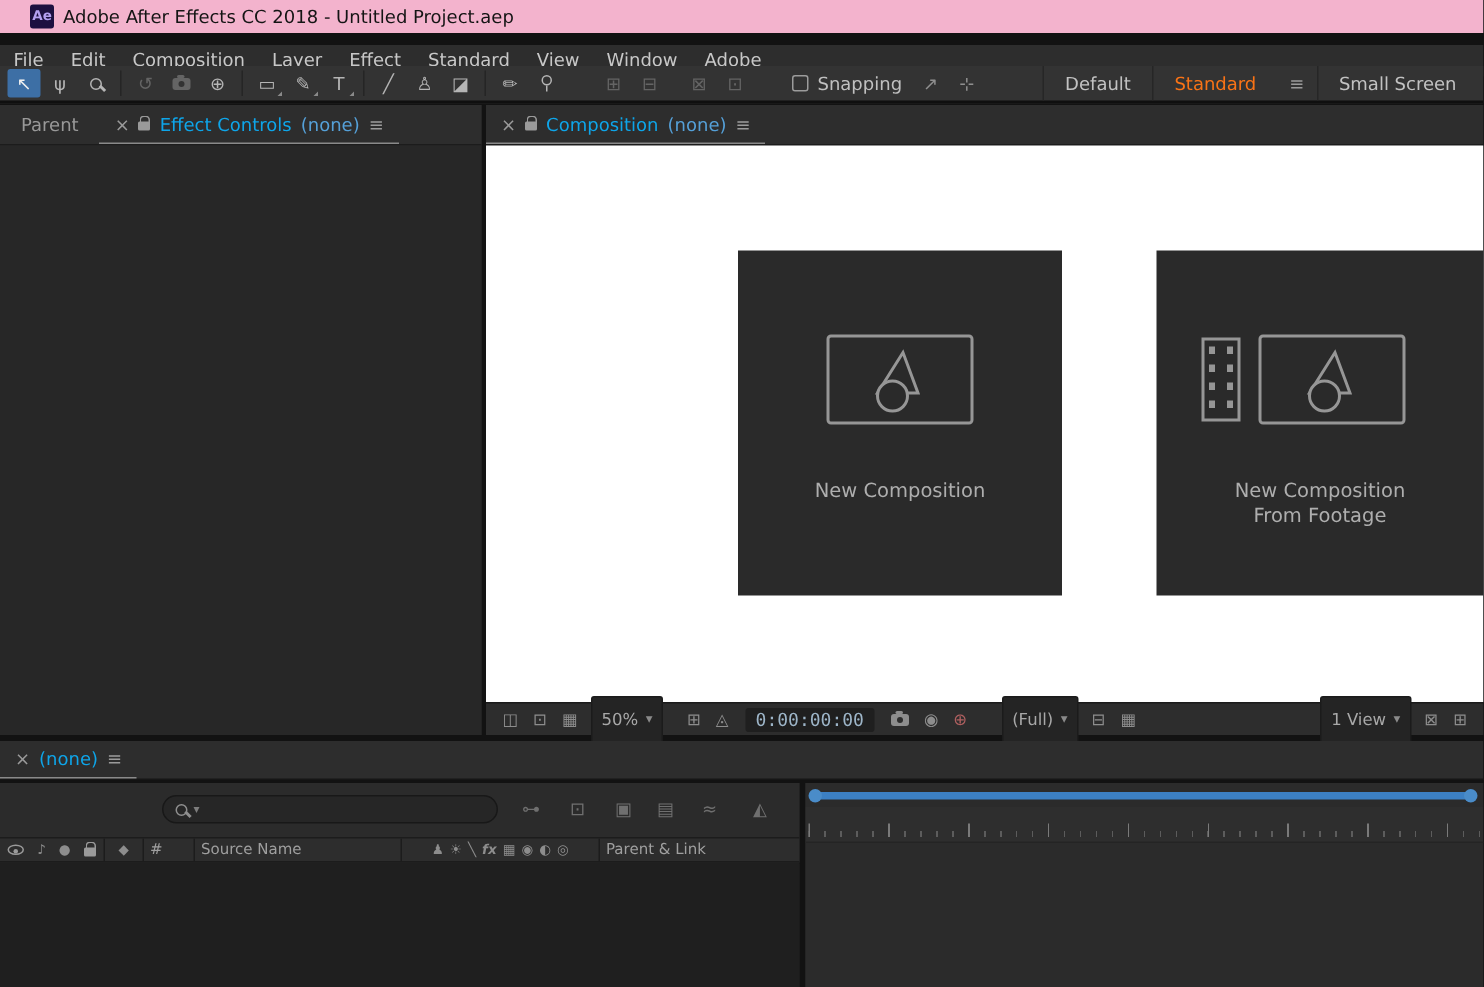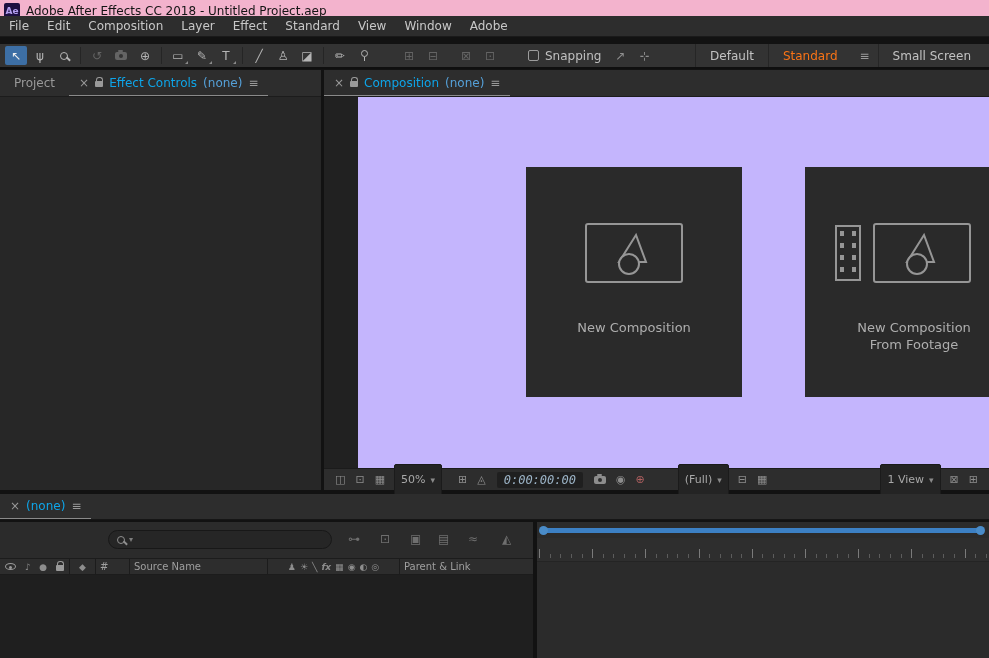--- a/index.html
+++ b/index.html
@@ -1,26 +1,26 @@
 <!DOCTYPE html>
 <html><head>
 <meta charset="utf-8">
 <style>
   * { margin:0; padding:0; box-sizing:border-box; }
   html,body { width:989px; height:658px; overflow:hidden; }
   body { font-family:"DejaVu Sans","Liberation Sans",sans-serif; font-size:12px; color:#bfbfbf; background:#121212; }
   .app { position:relative; width:989px; height:658px; background:#121212; }
 
   
-  .titlebar { position:absolute; left:0; top:0; width:100%; height:22px; background:#f3b3cd; display:flex; align-items:center; padding:0 4px; }
+  .titlebar { position:absolute; left:0; top:0; width:100%; height:22px; background:#f3b3cd; display:flex; align-items:center; padding:0 20px; }
   .ae-badge { width:16px; height:16px; background:#1d1040; color:#b39ff0; font-size:9px; font-weight:bold; display:flex; align-items:center; justify-content:center; border-radius:2px; margin-right:6px; }
   .title-text { color:#141414; font-size:12px; }
 
   
-  .menubar { position:absolute; left:0; top:16px; width:100%; height:21px; background:#2d2d2d; display:flex; align-items:center; border-bottom:1px solid #1a1a1a; }
+  .menubar { position:absolute; left:0; top:30px; width:100%; height:21px; background:#2d2d2d; display:flex; align-items:center; border-bottom:1px solid #1a1a1a; }
   .menu-item { padding:0 9px; color:#c8c8c8; font-size:12px; cursor:default; }
 
   
   .toolbar { position:absolute; left:0; top:44px; width:100%; height:25px; background:#333333; display:flex; align-items:center; border-bottom:2px solid #0f0f0f; padding:0 4px; }
   .tool { width:22px; height:19px; display:flex; align-items:center; justify-content:center; color:#b5b5b5; font-size:12px; margin:0 1px; border-radius:2px; position:relative; }
   .tool.selected { background:#3d6fa5; color:#f0f0f0; }
   .tool.disabled { color:#646464; }
   .tool.sub::after { content:''; position:absolute; right:1px; bottom:1px; border-left:3px solid transparent; border-bottom:3px solid #8a8a8a; }
   .tb-div { width:1px; height:17px; background:#252525; margin:0 4px; }
   .snap-group { display:flex; align-items:center; margin-left:26px; color:#c0c0c0; }
@@ -51,34 +51,34 @@
   .right-panel { position:absolute; left:324px; top:70px; width:665px; height:420px; background:#212121; }
   .tabbar { position:absolute; left:0; top:0; right:0; height:27px; background:#2d2d2d; display:flex; align-items:stretch; border-bottom:1px solid #1c1c1c; }
   .tab-plain { display:flex; align-items:center; padding:0 14px; color:#999; font-size:12px; }
   .tabgroup { display:flex; align-items:center; gap:6px; padding:0 10px; }
   .tabgroup.active { border-bottom:1px solid #8a8a8a; }
   .tclose { color:#9a9a9a; font-size:12px; }
   .tlabel { color:#0ea5e9; font-size:12px; }
   .tnone { color:#55a0d8; font-size:12px; }
   .tmenu { color:#9a9a9a; font-size:12px; }
   .panel-body { position:absolute; left:0; top:27px; right:0; bottom:0; background:#272727; }
-  .comp-body { position:absolute; left:0; top:27px; right:0; bottom:22px; background:#c4b5fd;margin-left:34px; }
+  .comp-body { position:absolute; left:0; top:27px; right:0; bottom:22px; background:#ffffff; }
 
   .comp-btn { position:absolute; top:70px; height:230px; background:#2a2a2a; cursor:pointer; }
   .comp-btn-1 { left:168px; width:216px; }
   .comp-btn-2 { left:447px; width:218px; }
   .comp-btn svg { position:absolute; top:55px; left:50%; transform:translateX(-50%); }
   .comp-btn-label { position:absolute; top:152px; width:100%; text-align:center; color:#aeaeae; font-size:13px; line-height:17px; }
 
   .comp-strip { position:absolute; left:0; bottom:0; right:0; height:22px; background:#2d2d2d; border-top:1px solid #1b1b1b; display:flex; align-items:center; padding:0 6px; color:#8d8d8d; }
   .sicon { margin:0 5px; font-size:11px; color:#8d8d8d; }
   .sicon.red { color:#b06060; }
   .pill { background:#242424; border:1px solid #1b1b1b; border-radius:2px; height:32px; display:flex; align-items:center; gap:5px; padding:0 6px; color:#a8a8a8; font-size:11px; margin:0 4px; }
   .pill .carat { font-size:9px; color:#8a8a8a; }
-  .timecode { font-family:"DejaVu Sans Mono","Liberation Mono",monospace; color:#9db5c8; background:#1f1f1f; border-radius:2px; padding:1px 7px; font-size:12px; margin:0 6px;font-style:italic; }
+  .timecode { font-family:"DejaVu Sans Mono","Liberation Mono",monospace; color:#9db5c8; background:#1f1f1f; border-radius:2px; padding:1px 7px; font-size:12px; margin:0 6px; }
 
   
   .rq-bar { position:absolute; left:0; top:494px; width:100%; height:26px; background:#2d2d2d; display:flex; align-items:stretch; border-bottom:1px solid #161616; }
   .rq-tab { display:flex; align-items:center; padding:0 14px 0 28px; color:#a2a2a2; }
 
   
   .tl-left { position:absolute; left:0; top:522px; width:533px; height:136px; background:#1f1f1f; }
   .tl-right { position:absolute; left:537px; top:522px; width:452px; height:136px; background:#2b2b2b; }
 
   .tl-search-row { position:absolute; left:0; top:0; right:0; height:36px; background:#2b2b2b; }
@@ -203,21 +203,21 @@
     <span class="ws-group">
       <span class="ws">Default</span>
       <span class="ws active">Standard</span>
       <span class="ws-menu">≡</span>
       <span class="ws">Small Screen</span>
     </span>
   </div>
 
   <div class="left-panel">
     <div class="tabbar">
-      <span class="tab-plain">Project</span>
+      <span class="tab-plain">Parent</span>
       <div class="tabgroup active">
         <span class="tclose">×</span>
         <span class="lock-i"></span>
         <span class="tlabel">Effect Controls</span>
         <span class="tnone">(none)</span>
         <span class="tmenu">≡</span>
       </div>
     </div>
     <div class="panel-body"></div>
   </div>
@@ -272,21 +272,21 @@
       <span class="pill">
         <span>50%</span>
         <span class="carat">▾</span>
       </span>
       <span class="sicon" style="margin-left:12px;">⊞</span>
       <span class="sicon">◬</span>
       <span class="timecode">0:00:00:00</span>
       <span class="sicon cam-i"></span>
       <span class="sicon">◉</span>
       <span class="sicon red">⊕</span>
-      <span class="pill" style="margin-left:28px;">
+      <span class="pill" style="margin-left:18px;">
         <span>(Full)</span>
         <span class="carat">▾</span>
       </span>
       <span class="sicon">⊟</span>
       <span class="sicon">▦</span>
       <span class="pill" style="margin-left:auto;">
         <span>1 View</span>
         <span class="carat">▾</span>
       </span>
       <span class="sicon">⊠</span>

